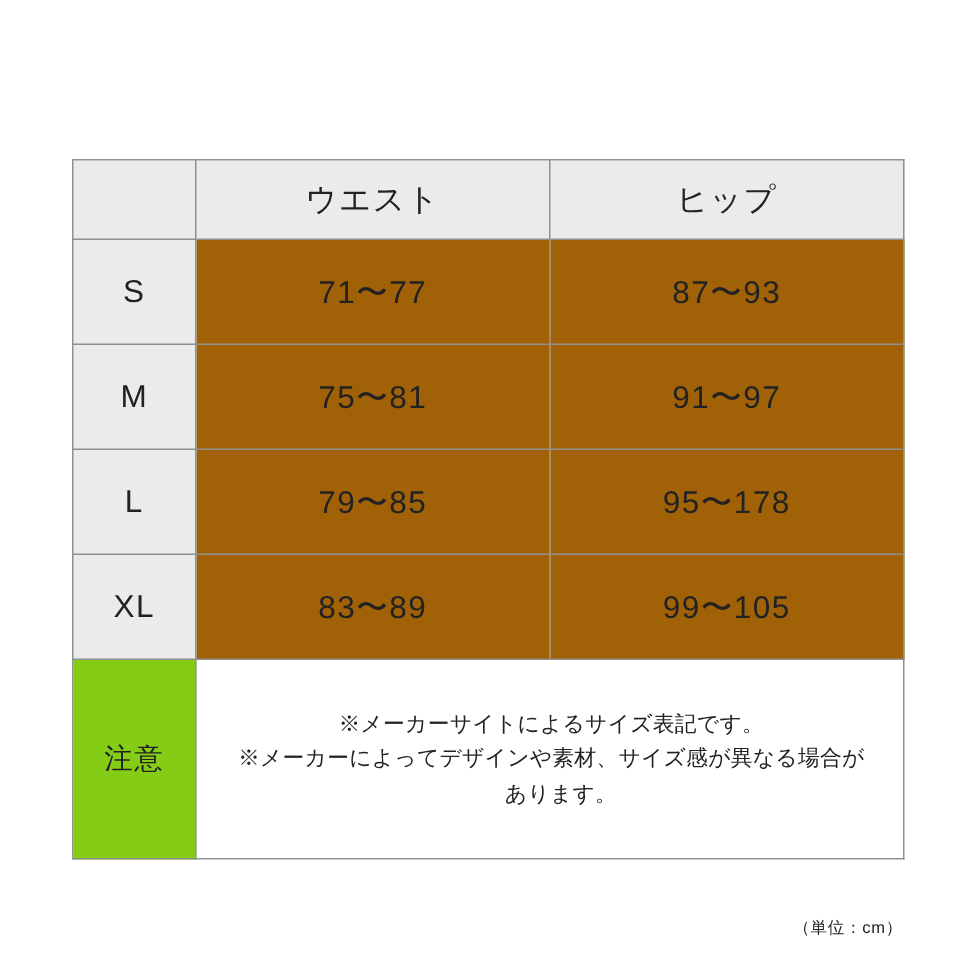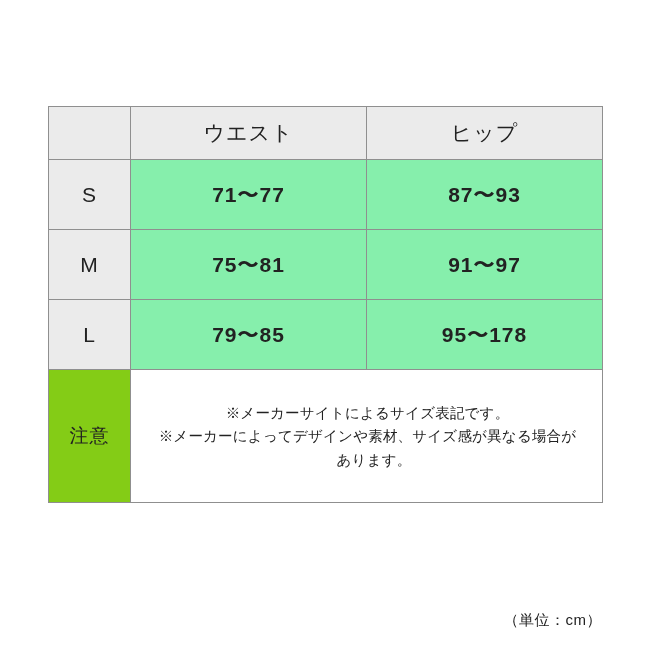--- a/index.html
+++ b/index.html
@@ -58,23 +58,22 @@
     text-align: center;
     font-size: 21px;
     color: #222;
   }
   tbody td.size-label {
     background: #ebebeb;
     font-size: 21px;
     letter-spacing: 1px;
   }
   tbody td.value {
-    background: #86efac;
+    background: #a16207;
     letter-spacing: 1px;
-    font-weight: bold;
   }
   tr.note-row td.size-label {
     height: 106px;
     background: #84cc16;
     font-size: 19px;
   }
   tr.note-row td.note-cell {
     background: #ffffff;
     text-align: center;
     padding: 14px 12px 12px 14px;
@@ -86,21 +85,21 @@
     color: #222;
     letter-spacing: 0.2px;
   }
   .note-line.cont {
     padding-left: 13px;
   }
   .unit {
     position: absolute;
     right: 48px;
     top: 583px;
-    font-size: 15px;
+    font-size: 11px;
     color: #222;
     letter-spacing: 0.5px;
   }
 </style>
 </head>
 <body>
 
 <div class="page">
 
   <div class="table-wrap">
@@ -126,20 +125,25 @@
         <tr>
           <td class="size-label">M</td>
           <td class="value">75〜81</td>
           <td class="value">91〜97</td>
         </tr>
         <tr>
           <td class="size-label">L</td>
           <td class="value">79〜85</td>
           <td class="value">95〜178</td>
         </tr>
+        <tr>
+          <td class="size-label">XL</td>
+          <td class="value">83〜89</td>
+          <td class="value">99〜105</td>
+        </tr>
         <tr class="note-row">
           <td class="size-label">注意</td>
           <td class="note-cell" colspan="2">
             <div class="note-line">※メーカーサイトによるサイズ表記です。</div>
             <div class="note-line">※メーカーによってデザインや素材、サイズ感が異なる場合が</div>
             <div class="note-line cont">あります。</div>
           </td>
         </tr>
       </tbody>
     </table>

